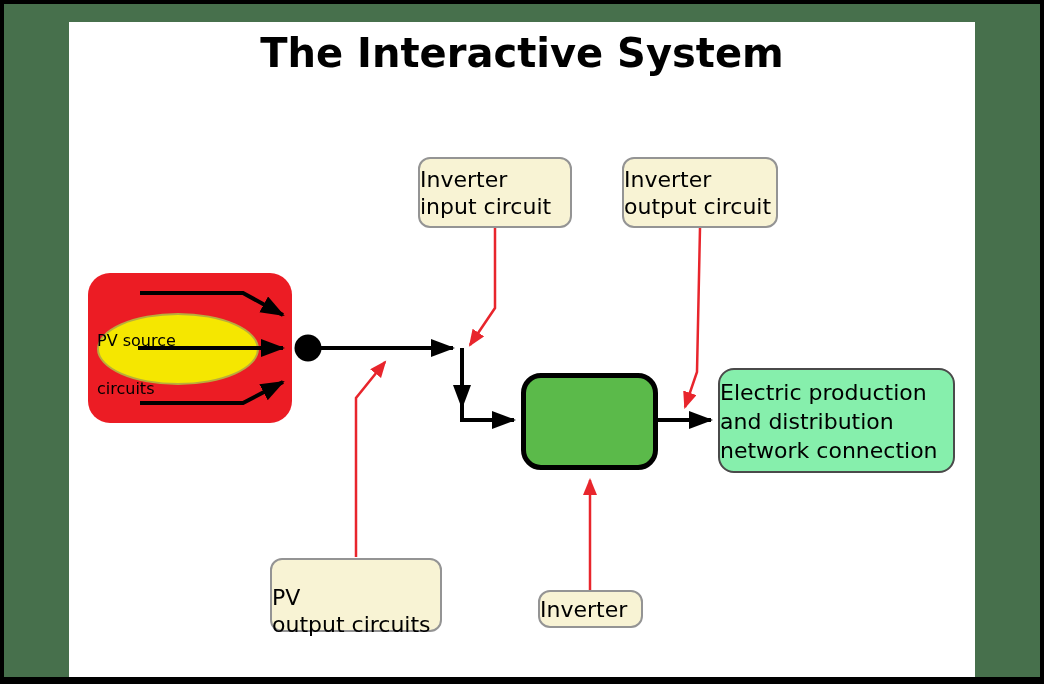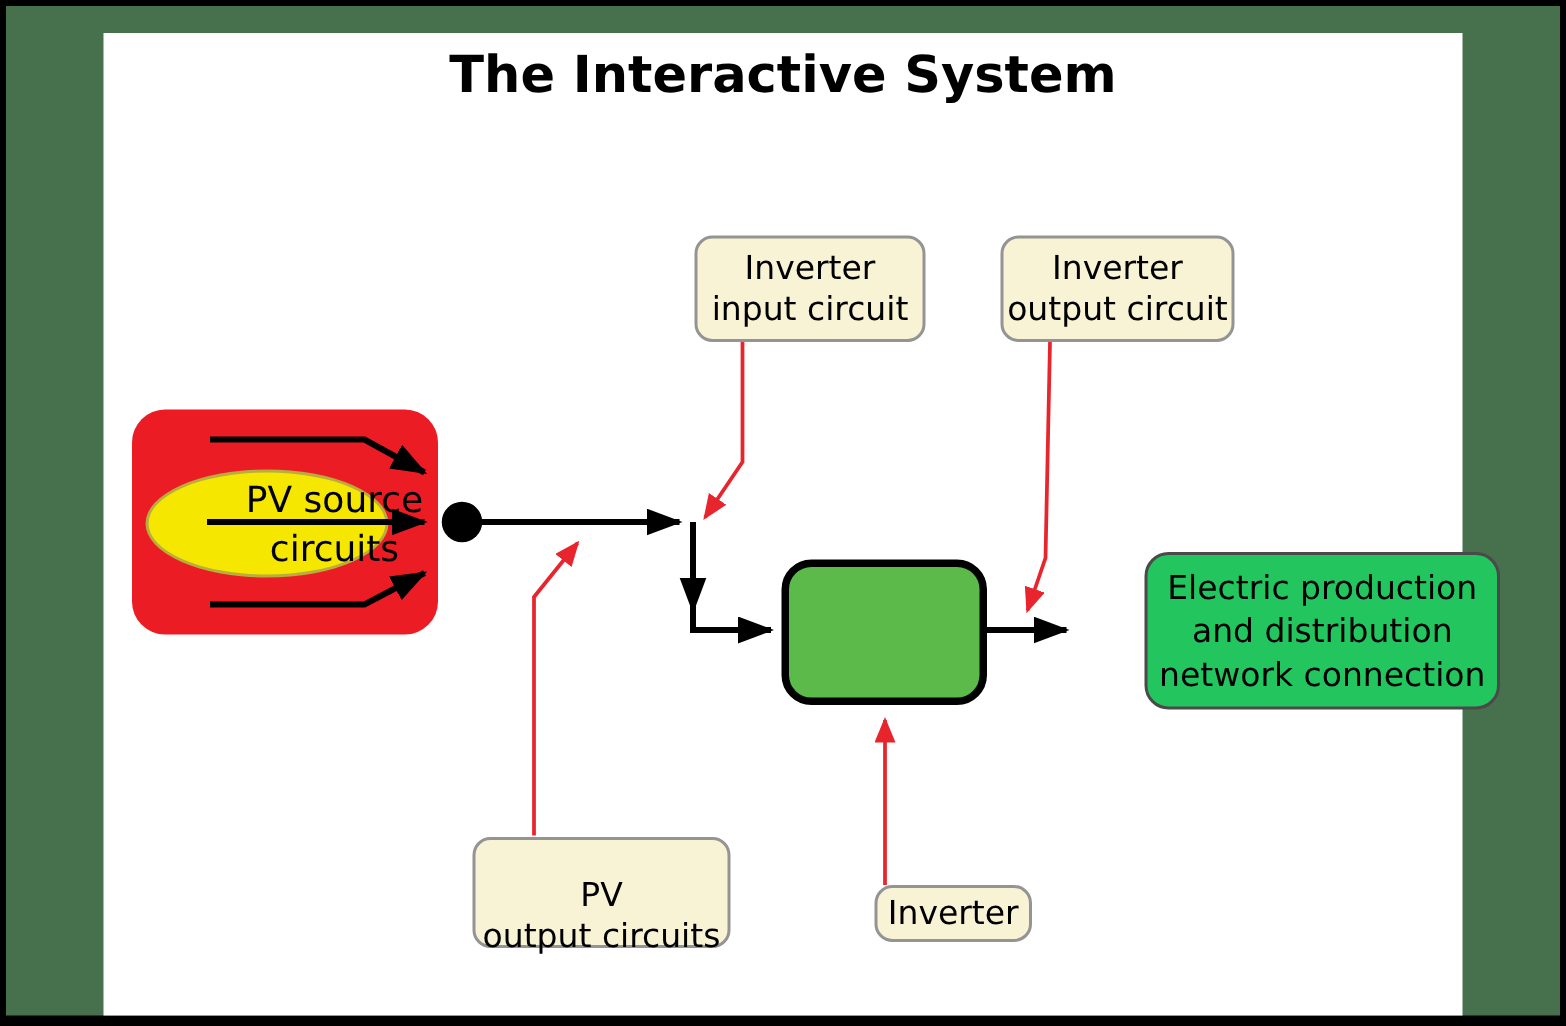--- a/index.html
+++ b/index.html
@@ -10,47 +10,47 @@
   #frame{
     position:absolute;left:4px;top:4px;width:1036px;height:673px;
     background:#47704C;
   }
   #panel{
     position:absolute;left:69px;top:22px;width:906px;height:655px;
     background:#ffffff;
   }
   #title{
     position:absolute;left:69px;top:30px;width:906px;
-    text-align:center;font-size:34px;font-weight:bold;color:#000;
+    text-align:center;font-size:40px;font-weight:bold;color:#000;
     letter-spacing:0px;z-index:1;
   }
   .abs{position:absolute;box-sizing:border-box;}
   .lbl{
-    text-align:center;color:#000;white-space:pre-line;z-index:2;margin-left:45px;
+    text-align:left;color:#000;white-space:pre-line;z-index:2;
   }
   #pv-source-block{
     left:88px;top:273px;width:204px;height:150px;
     background:#EC1C24;border-radius:22px;z-index:2;
   }
   #pv-source-ellipse{
     left:97px;top:313px;width:162px;height:72px;
     background:#F5E700;border:2px solid #b9ad3c;border-radius:50%;
     z-index:3;
   }
   #pv-source-label{
     left:97px;top:317px;width:162px;
-    font-size:24px;line-height:33px;z-index:4;
+    font-size:16px;line-height:48px;z-index:4;
   }
   #inverter-block{
     left:521px;top:373px;width:137px;height:97px;
     background:#5BBA4A;border:5px solid #000;border-radius:20px;z-index:2;
   }
   #grid-block{
     left:718px;top:368px;width:237px;height:105px;
-    background:#22c55e;border:2px solid #4a4a4a;border-radius:16px;
+    background:#86efac;border:2px solid #4a4a4a;border-radius:16px;
     font-size:22px;line-height:29px;padding-top:8px;z-index:2;
   }
   .callout{
     background:#F8F3D4;border:2px solid #949494;border-radius:12px;
     font-size:22px;line-height:27px;z-index:2;
   }
   #callout-inverter-input{left:418px;top:157px;width:154px;height:71px;padding-top:7px;}
   #callout-inverter-output{left:622px;top:157px;width:156px;height:71px;padding-top:7px;}
   #callout-pv-output{left:270px;top:558px;width:172px;height:74px;padding-top:24px;}
   #callout-inverter{left:538px;top:590px;width:105px;height:38px;padding-top:4px;}

